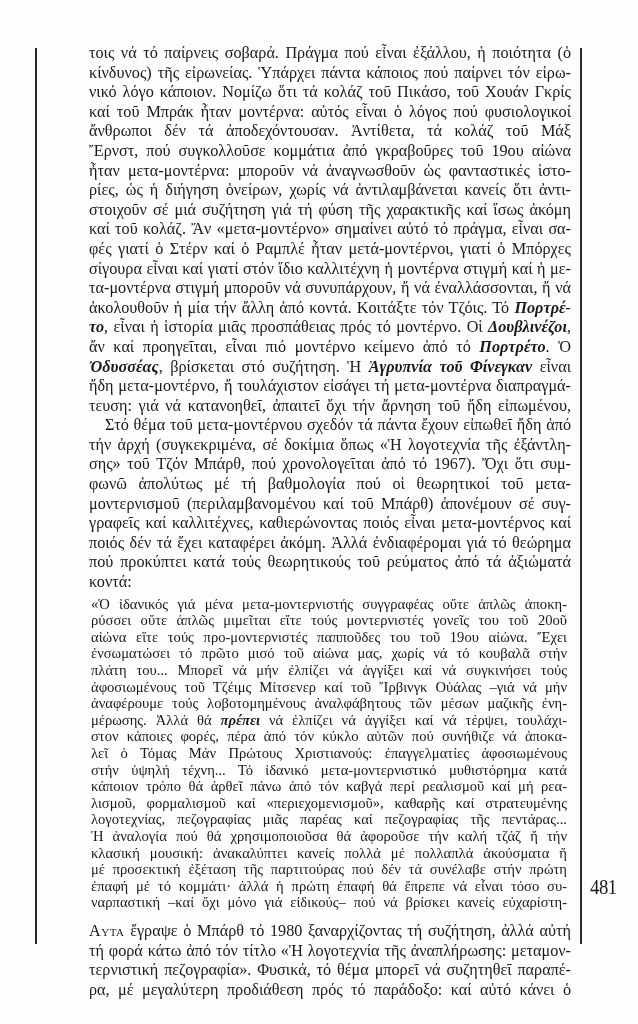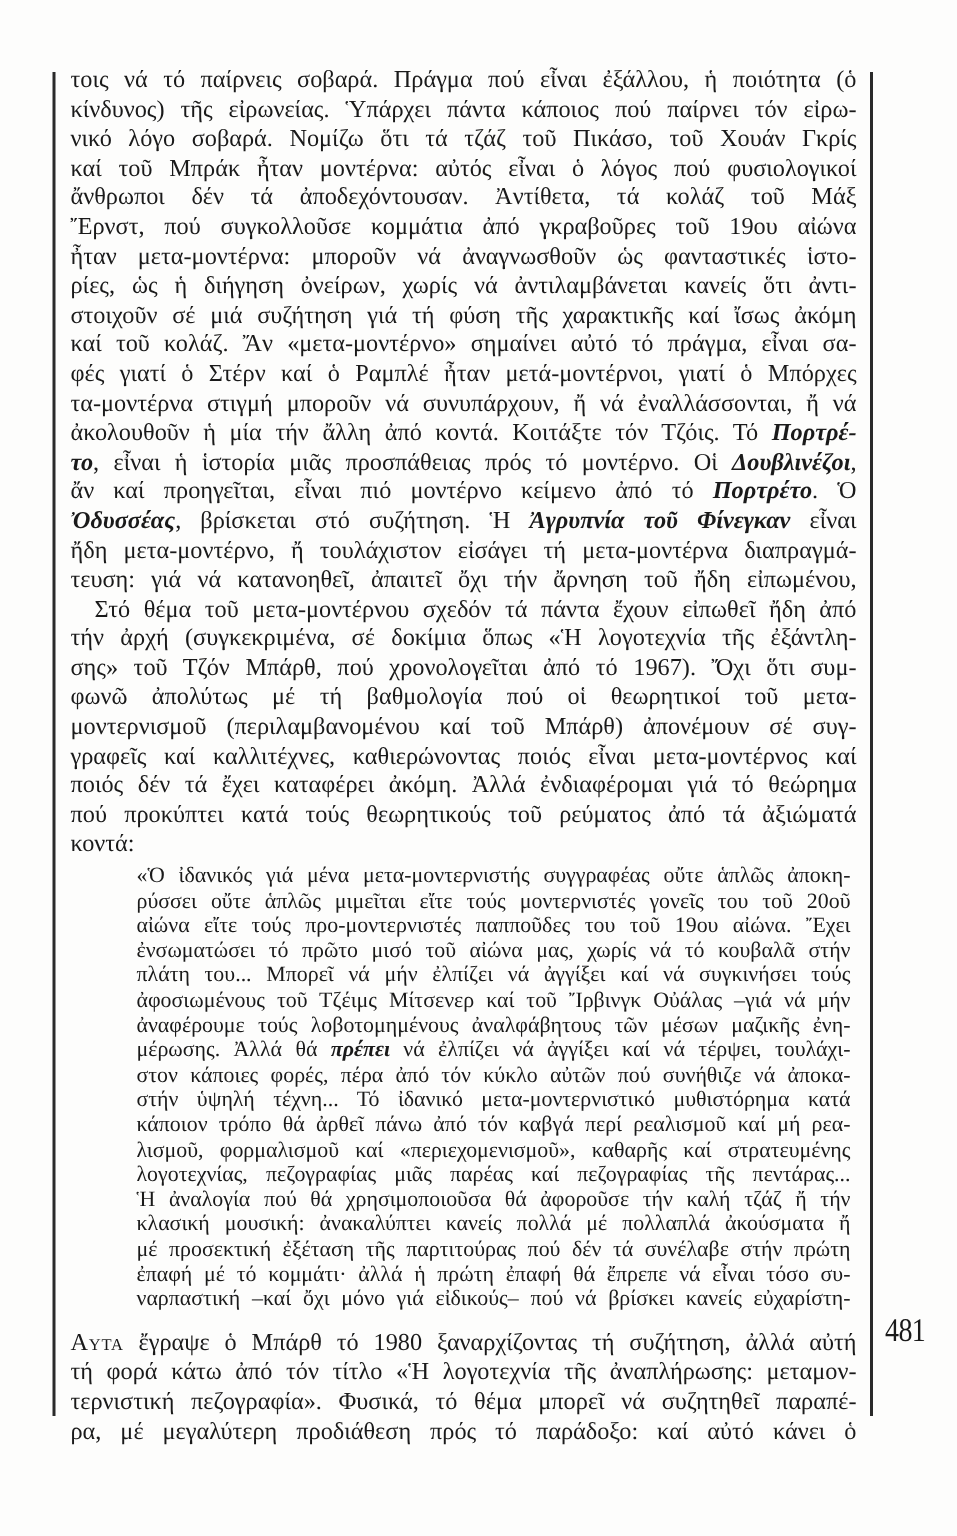--- a/index.html
+++ b/index.html
@@ -60,20 +60,21 @@
       text-align: justify;
       text-align-last: left;
       hyphens: manual;
     }
     .p .ln {
       display: block;
       text-align: justify;
       text-align-last: justify;
       white-space: nowrap;
       overflow: visible;
+      margin-left: 42px;
     }
     .p .ln.last {
       text-align-last: left;
     }
     .p.indent .ln.first {
       text-indent: 16px;
     }
     .quote {
       margin: 3px 16px 0 0;
       padding-left: 44px;
@@ -105,29 +106,30 @@
 <div class="page">
   <div class="rule-left"></div>
   <div class="rule-right"></div>
 
   <div class="page-number">481</div>
 
   <div class="text-block">
     <div class="p">
         <span class="ln first"><span>τοις νά τό παίρνεις σοβαρά. Πράγμα πού εἶναι ἐξάλλου, ἡ ποιότητα (ὁ</span></span>
         <span class="ln"><span>κίνδυνος) τῆς εἰρωνείας. Ὑπάρχει πάντα κάποιος πού παίρνει τόν εἰρω-</span></span>
-        <span class="ln"><span>νικό λόγο σοβαρά. Νομίζω ὅτι τά τζάζ τοῦ Πικάσο, τοῦ Χουάν Γκρίς</span></span>
+        <span class="ln"><span>νικό λόγο κάποιον. Νομίζω ὅτι τά κολάζ τοῦ Πικάσο, τοῦ Χουάν Γκρίς</span></span>
         <span class="ln"><span>καί τοῦ Μπράκ ἦταν μοντέρνα: αὐτός εἶναι ὁ λόγος πού φυσιολογικοί</span></span>
         <span class="ln"><span>ἄνθρωποι δέν τά ἀποδεχόντουσαν. Ἀντίθετα, τά κολάζ τοῦ Μάξ</span></span>
         <span class="ln"><span>Ἔρνστ, πού συγκολλοῦσε κομμάτια ἀπό γκραβοῦρες τοῦ 19ου αἰώνα</span></span>
         <span class="ln"><span>ἦταν μετα-μοντέρνα: μποροῦν νά ἀναγνωσθοῦν ὡς φανταστικές ἱστο-</span></span>
         <span class="ln"><span>ρίες, ὡς ἡ διήγηση ὀνείρων, χωρίς νά ἀντιλαμβάνεται κανείς ὅτι ἀντι-</span></span>
         <span class="ln"><span>στοιχοῦν σέ μιά συζήτηση γιά τή φύση τῆς χαρακτικῆς καί ἴσως ἀκόμη</span></span>
         <span class="ln"><span>καί τοῦ κολάζ. Ἄν «μετα-μοντέρνο» σημαίνει αὐτό τό πράγμα, εἶναι σα-</span></span>
         <span class="ln"><span>φές γιατί ὁ Στέρν καί ὁ Ραμπλέ ἦταν μετά-μοντέρνοι, γιατί ὁ Μπόρχες</span></span>
+        <span class="ln"><span>σίγουρα εἶναι καί γιατί στόν ἴδιο καλλιτέχνη ἡ μοντέρνα στιγμή καί ἡ με-</span></span>
         <span class="ln"><span>τα-μοντέρνα στιγμή μποροῦν νά συνυπάρχουν, ἤ νά ἐναλλάσσονται, ἤ νά</span></span>
         <span class="ln"><span>ἀκολουθοῦν ἡ μία τήν ἄλλη ἀπό κοντά. Κοιτάξτε τόν Τζόις. Τό </span><span class="it">Πορτρέ-</span></span>
         <span class="ln"><span class="it">το</span><span>, εἶναι ἡ ἱστορία μιᾶς προσπάθειας πρός τό μοντέρνο. Οἱ </span><span class="it">Δουβλινέζοι</span><span>,</span></span>
         <span class="ln"><span>ἄν καί προηγεῖται, εἶναι πιό μοντέρνο κείμενο ἀπό τό </span><span class="it">Πορτρέτο</span><span>. Ὁ</span></span>
         <span class="ln"><span class="it">Ὀδυσσέας</span><span>, βρίσκεται στό συζήτηση. Ἡ </span><span class="it">Ἀγρυπνία τοῦ Φίνεγκαν</span><span> εἶναι</span></span>
         <span class="ln"><span>ἤδη μετα-μοντέρνο, ἤ τουλάχιστον εἰσάγει τή μετα-μοντέρνα διαπραγμά-</span></span>
         <span class="ln"><span>τευση: γιά νά κατανοηθεῖ, ἀπαιτεῖ ὄχι τήν ἄρνηση τοῦ ἤδη εἰπωμένου,</span></span>
       </div>
     <div class="p indent">
         <span class="ln first"><span>Στό θέμα τοῦ μετα-μοντέρνου σχεδόν τά πάντα ἔχουν εἰπωθεῖ ἤδη ἀπό</span></span>
@@ -143,20 +145,21 @@
     <div class="quote">
         <span class="ln first"><span>«Ὁ ἰδανικός γιά μένα μετα-μοντερνιστής συγγραφέας οὔτε ἁπλῶς ἀποκη-</span></span>
         <span class="ln"><span>ρύσσει οὔτε ἁπλῶς μιμεῖται εἴτε τούς μοντερνιστές γονεῖς του τοῦ 20οῦ</span></span>
         <span class="ln"><span>αἰώνα εἴτε τούς προ-μοντερνιστές παπποῦδες του τοῦ 19ου αἰώνα. Ἔχει</span></span>
         <span class="ln"><span>ἐνσωματώσει τό πρῶτο μισό τοῦ αἰώνα μας, χωρίς νά τό κουβαλᾶ στήν</span></span>
         <span class="ln"><span>πλάτη του... Μπορεῖ νά μήν ἐλπίζει νά ἀγγίξει καί νά συγκινήσει τούς</span></span>
         <span class="ln"><span>ἀφοσιωμένους τοῦ Τζέιμς Μίτσενερ καί τοῦ Ἴρβινγκ Οὐάλας –γιά νά μήν</span></span>
         <span class="ln"><span>ἀναφέρουμε τούς λοβοτομημένους ἀναλφάβητους τῶν μέσων μαζικῆς ἐνη-</span></span>
         <span class="ln"><span>μέρωσης. Ἀλλά θά </span><span class="it">πρέπει</span><span> νά ἐλπίζει νά ἀγγίξει καί νά τέρψει, τουλάχι-</span></span>
         <span class="ln"><span>στον κάποιες φορές, πέρα ἀπό τόν κύκλο αὐτῶν πού συνήθιζε νά ἀποκα-</span></span>
+        <span class="ln"><span>λεῖ ὁ Τόμας Μάν Πρώτους Χριστιανούς: ἐπαγγελματίες ἀφοσιωμένους</span></span>
         <span class="ln"><span>στήν ὑψηλή τέχνη... Τό ἰδανικό μετα-μοντερνιστικό μυθιστόρημα κατά</span></span>
         <span class="ln"><span>κάποιον τρόπο θά ἀρθεῖ πάνω ἀπό τόν καβγά περί ρεαλισμοῦ καί μή ρεα-</span></span>
         <span class="ln"><span>λισμοῦ, φορμαλισμοῦ καί «περιεχομενισμοῦ», καθαρῆς καί στρατευμένης</span></span>
         <span class="ln"><span>λογοτεχνίας, πεζογραφίας μιᾶς παρέας καί πεζογραφίας τῆς πεντάρας...</span></span>
         <span class="ln"><span>Ἡ ἀναλογία πού θά χρησιμοποιοῦσα θά ἀφοροῦσε τήν καλή τζάζ ἤ τήν</span></span>
         <span class="ln"><span>κλασική μουσική: ἀνακαλύπτει κανείς πολλά μέ πολλαπλά ἀκούσματα ἤ</span></span>
         <span class="ln"><span>μέ προσεκτική ἐξέταση τῆς παρτιτούρας πού δέν τά συνέλαβε στήν πρώτη</span></span>
         <span class="ln"><span>ἐπαφή μέ τό κομμάτι· ἀλλά ἡ πρώτη ἐπαφή θά ἔπρεπε νά εἶναι τόσο συ-</span></span>
         <span class="ln"><span>ναρπαστική –καί ὄχι μόνο γιά εἰδικούς– πού νά βρίσκει κανείς εὐχαρίστη-</span></span>
       </div>

